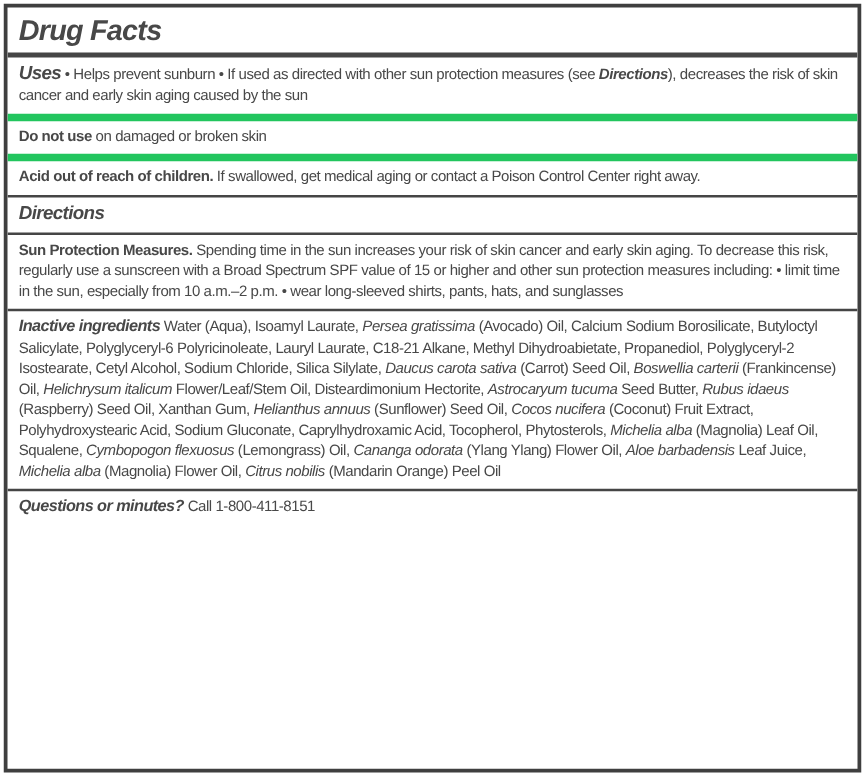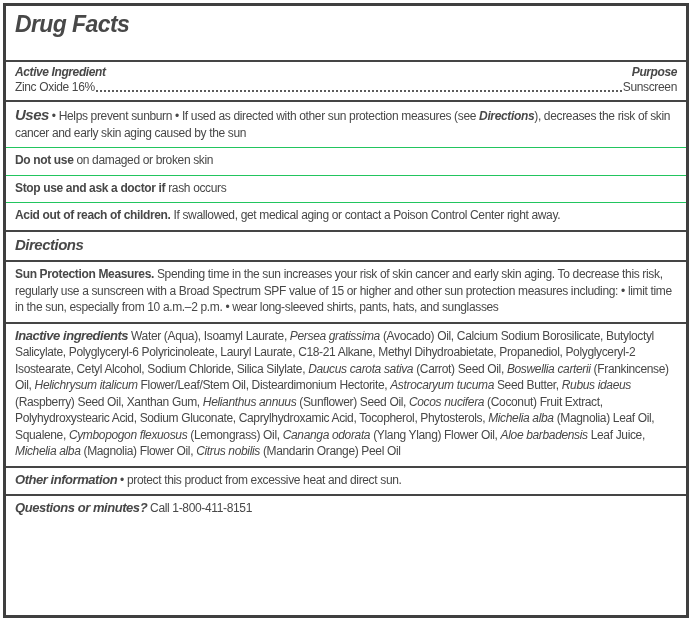--- a/index.html
+++ b/index.html
@@ -8,78 +8,61 @@
     padding: 3px; background: #ffffff;
     font-family: "Liberation Sans", sans-serif;
   }
   .frame {
     width: 100%; height: 100%; box-sizing: border-box;
     border: 3px solid #3f3f3f; background: #fff; overflow: hidden;
     color: #484848; font-size: 12px; line-height: 16.5px; letter-spacing: -0.35px;
   }
   .title {
     font-size: 23px; line-height: 25px; font-weight: bold; font-style: italic;
-    letter-spacing: -0.6px; padding: 6px 9px 23px; border-bottom: 2px solid #454545;
+    letter-spacing: -0.6px; padding: 6px 9px 5px; border-bottom: 2px solid #454545;
   }
   .ai-block { padding: 3px 9px 5px; }
   .ai-row { display: flex; justify-content: space-between; align-items: flex-end; line-height: 15px; }
   .hdr-sm { font-weight: bold; font-style: italic; font-size: 12px; letter-spacing: -0.4px; }
   .leader { flex: 1 1 auto; border-bottom: 2px dotted #5c5c5c; margin: 0 1px 3px 1px; min-width: 20px; }
   .section { border-top: 2px solid #454545; padding: 4px 9px 6px; }
-  .section.thin { border-top: 1px solid #22c55e; }
+  .section.thin { border-top: 6px solid #22c55e; }
   .para { margin: 0; }
   .run.b { font-weight: bold; }
   .run.i { font-style: italic; }
   .run.hd { font-size: 15px; line-height: 18px; letter-spacing: -0.5px; }
   .run.md { font-size: 13px; letter-spacing: -0.45px; }
 </style>
 </head>
 <body>
 
 <div class="page">
   <div class="frame">
 
     <div class="title">Drug Facts</div>
 
-    <div class="ai-block">
-      <div class="ai-row">
-        <span class="hdr-sm">Active Ingredient</span>
-        <span class="hdr-sm">Purpose</span>
-      </div>
-      <div class="ai-row">
-        <span>Zinc Oxide 16%</span>
-        <span class="leader"></span>
-        <span>Sunscreen</span>
-      </div>
-    </div>
 
     <div>
         <div class="section">
           <p class="para"><span class="run b i hd">Uses</span><span class="run">  •  Helps prevent sunburn  • If used as directed with other sun protection measures (see </span><span class="run b i">Directions</span><span class="run">), decreases the risk of skin cancer and early skin aging caused by the sun</span></p>
         </div>
         <div class="section thin">
           <p class="para"><span class="run b">Do not use</span><span class="run"> on damaged or broken skin</span></p>
-        </div>
-        <div class="section thin">
-          <p class="para"><span class="run b">Stop use and ask a doctor if</span><span class="run"> rash occurs</span></p>
         </div>
         <div class="section thin">
           <p class="para"><span class="run b">Acid out of reach of children.</span><span class="run"> If swallowed, get medical aging or contact a Poison Control Center right away.</span></p>
         </div>
         <div class="section">
           <p class="para"><span class="run b i hd">Directions</span></p>
         </div>
         <div class="section">
           <p class="para"><span class="run b">Sun Protection Measures.</span><span class="run"> Spending time in the sun increases your risk of skin cancer and early skin aging. To decrease this risk, regularly use a sunscreen with a Broad Spectrum SPF value of 15 or higher and other sun protection measures including:  •  limit time in the sun, especially from 10 a.m.–2 p.m.  •  wear long-sleeved shirts, pants, hats, and sunglasses</span></p>
         </div>
         <div class="section">
           <p class="para"><span class="run b i md">Inactive ingredients</span><span class="run"> Water (Aqua), Isoamyl Laurate, </span><span class="run i">Persea gratissima</span><span class="run"> (Avocado) Oil, Calcium Sodium Borosilicate, Butyloctyl Salicylate, Polyglyceryl-6 Polyricinoleate, Lauryl Laurate, C18-21 Alkane, Methyl Dihydroabietate, Propanediol, Polyglyceryl-2 Isostearate, Cetyl Alcohol, Sodium Chloride, Silica Silylate, </span><span class="run i">Daucus carota sativa</span><span class="run"> (Carrot) Seed Oil, </span><span class="run i">Boswellia carterii</span><span class="run"> (Frankincense) Oil, </span><span class="run i">Helichrysum italicum</span><span class="run"> Flower/Leaf/Stem Oil, Disteardimonium Hectorite, </span><span class="run i">Astrocaryum tucuma</span><span class="run"> Seed Butter, </span><span class="run i">Rubus idaeus</span><span class="run"> (Raspberry) Seed Oil, Xanthan Gum, </span><span class="run i">Helianthus annuus</span><span class="run"> (Sunflower) Seed Oil, </span><span class="run i">Cocos nucifera</span><span class="run"> (Coconut) Fruit Extract, Polyhydroxystearic Acid, Sodium Gluconate, Caprylhydroxamic Acid, Tocopherol, Phytosterols, </span><span class="run i">Michelia alba</span><span class="run"> (Magnolia) Leaf Oil, Squalene, </span><span class="run i">Cymbopogon flexuosus</span><span class="run"> (Lemongrass) Oil, </span><span class="run i">Cananga odorata</span><span class="run"> (Ylang Ylang) Flower Oil, </span><span class="run i">Aloe barbadensis</span><span class="run"> Leaf Juice, </span><span class="run i">Michelia alba</span><span class="run"> (Magnolia) Flower Oil, </span><span class="run i">Citrus nobilis</span><span class="run"> (Mandarin Orange) Peel Oil</span></p>
         </div>
         <div class="section">
-          <p class="para"><span class="run b i md">Other information</span><span class="run">  •  protect this product from excessive heat and direct sun.</span></p>
-        </div>
-        <div class="section">
           <p class="para"><span class="run b i md">Questions or minutes?</span><span class="run"> Call 1-800-411-8151</span></p>
         </div>
       </div>
 
   </div>
 </div>
 
 </body></html>

